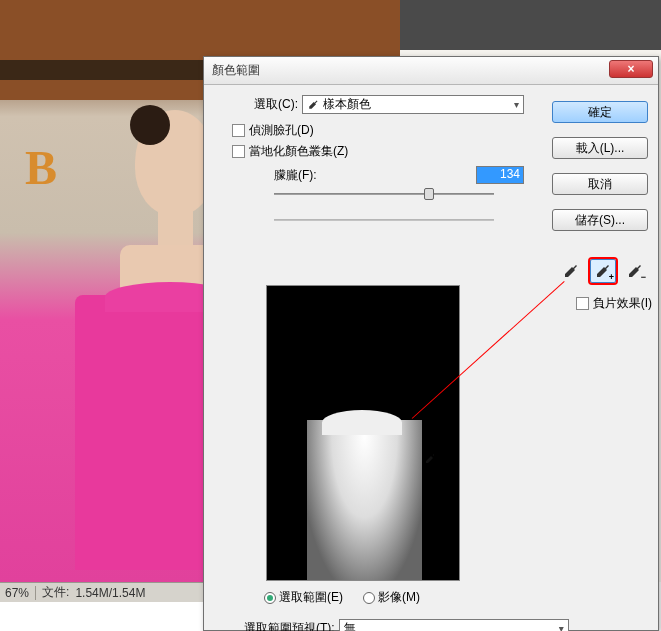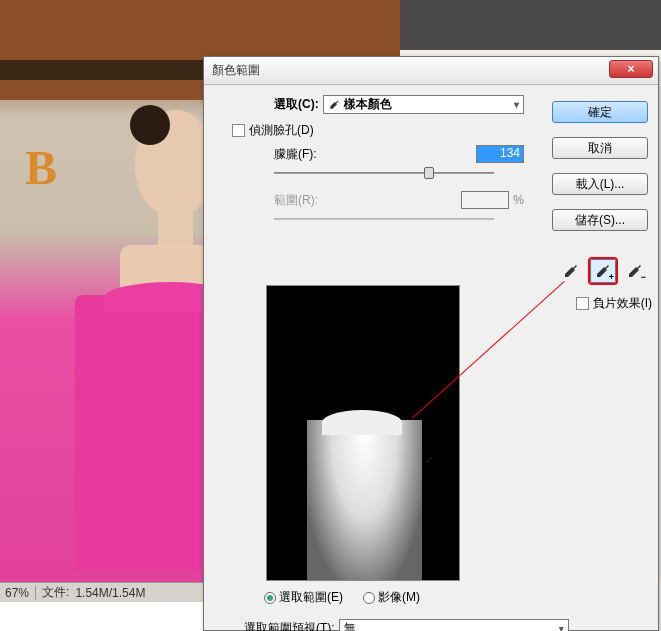--- a/index.html
+++ b/index.html
@@ -111,52 +111,50 @@
 </div>
 
 <div class="dialog">
   <div class="titlebar">
     <span class="titlebar-title">顏色範圍</span>
     <div class="close-btn">×</div>
   </div>
 
   <div class="dlg-body">
     <div class="main-col">
-      <div class="row" style="margin-left:40px;font-weight:bold;">
+      <div class="row" style="margin-left:20px;">
         <span class="lbl">選取(C):</span>
         <div class="select-box">
           <svg class="eyedrop-mini" viewBox="0 0 16 16">
               <path d="M13 2l1 1-3 3 1 1-6 6H3v-3l6-6 1 1 3-3z" fill="#333"></path>
             </svg>
           <span>樣本顏色</span>
           <span class="chev">▾</span>
         </div>
       </div>
 
       <div class="chk-row">
         <div class="chk"></div>
         <span>偵測臉孔(D)</span>
       </div>
+      <div class="chk-row">
+        <div class="chk"></div>
+        <span>當地化顏色叢集(Z)</span>
+      </div>
 
       <div class="slider-row">
         <span class="slider-lbl">朦朧(F):</span>
         <div style="flex:1"></div>
         <div class="num-input sel">134</div>
       </div>
       <div class="slider-track">
         <div class="track-line"></div>
         <div class="thumb" style="left:150px;"></div>
       </div>
 
-      <div class="slider-row disabled">
-        <span class="slider-lbl">範圍(R):</span>
-        <div style="flex:1"></div>
-        <div class="num-input" style="background:#f4f4f4;"></div>
-        <span class="pct">%</span>
-      </div>
       <div class="slider-track disabled" style="opacity:.55;">
         <div class="track-line"></div>
       </div>
     </div>
 
     <div class="preview-box">
       <div class="preview-dress"></div>
       <div class="preview-shape"></div>
       <svg class="cursor-cross" viewBox="0 0 14 14">
         <path d="M11 2l1 1-2 2 1 1-5 5H4V9l5-5 1 1 1-1z" fill="#111"></path>
@@ -178,22 +176,22 @@
     <div class="bottom-row">
       <span>選取範圍預視(T):</span>
       <div class="select-box">
         <span>無</span>
         <span class="chev">▾</span>
       </div>
     </div>
 
     <div class="btn-col">
       <div class="win-btn primary">確定</div>
+      <div class="win-btn">載入(L)...</div>
       <div class="win-btn">取消</div>
-      <div class="win-btn">載入(L)...</div>
       <div class="win-btn">儲存(S)...</div>
     </div>
 
     <div class="eyedrops">
       <div class="tool-btn">
         <svg class="dropper-svg" viewBox="0 0 18 18">
             <path d="M14 3l1 1-3 3 1 1-7 7H3v-3l7-7 1 1 3-3z" fill="#333"></path>
           </svg>
       </div>
       <div class="tool-btn active highlight">

